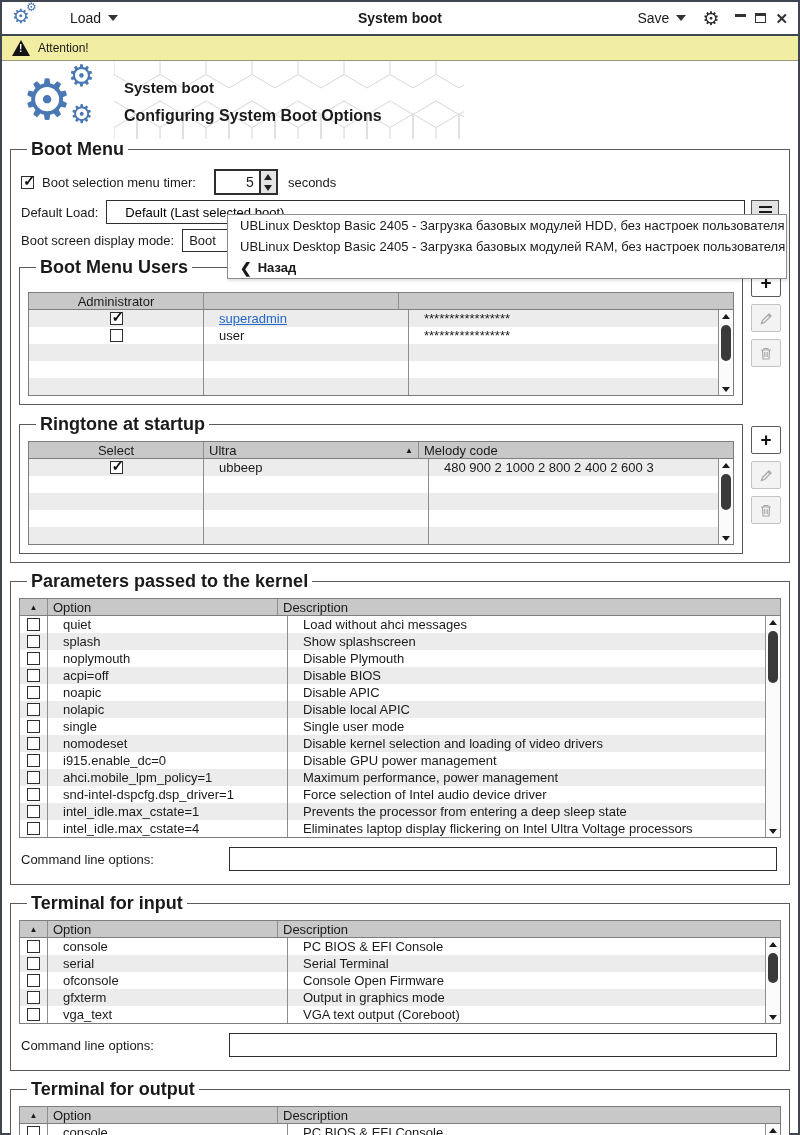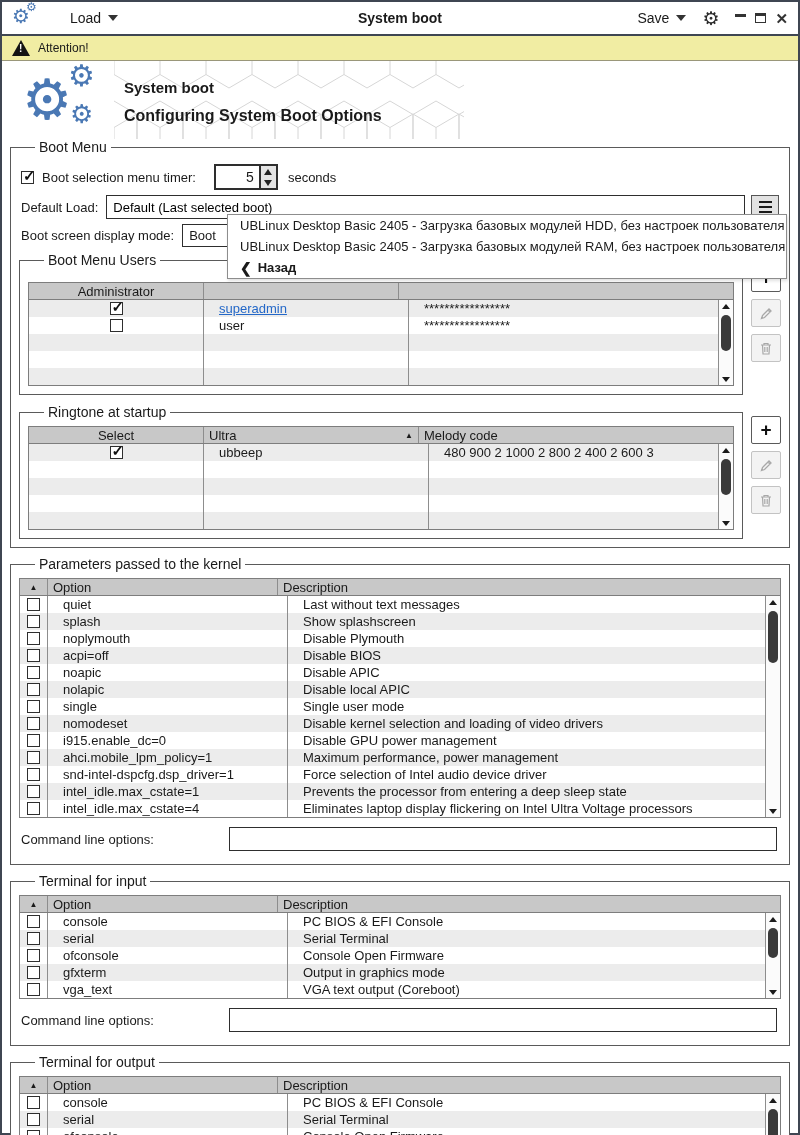--- a/index.html
+++ b/index.html
@@ -33,39 +33,39 @@
   .hexpat { position:absolute; left:112px; top:0; width:350px; height:78px; }
   .logo-gears { position:absolute; left:20px; top:4px; width:92px; height:72px; color:#4a78b4; font-family:"DejaVu Sans",sans-serif; }
   .logo-gears .g1 { position:absolute; left:0; top:2px; font-size:56px; }
   .logo-gears .g2 { position:absolute; left:46px; top:-7px; font-size:30px; }
   .logo-gears .g3 { position:absolute; left:48px; top:34px; font-size:26px; }
   .banner .t1 { position:absolute; left:122px; top:18px; font-weight:bold; font-size:15px; }
   .banner .t2 { position:absolute; left:122px; top:46px; font-weight:bold; font-size:16px; }
 
   
   fieldset { border:1px solid #5a5a5a; margin:0 8px 8px; padding:4px 8px 8px; background:#fff; }
-  legend { font-size:14px; padding:0 4px; margin-left:16px; }
+  legend { font-size:18px; padding:0 4px; margin-left:8px;font-weight:bold; }
   fieldset.inner { margin:0; }
 
   .frow { display:flex; align-items:center; margin:5px 2px; }
   .lbl { margin-right:8px; }
 
   
   .cb { width:13px; height:13px; border:1px solid #2e2e2e; background:#fff; display:inline-block; position:relative; flex:0 0 auto; }
   .cb.checked::after { content:"✓"; position:absolute; top:-5px; left:1px; font-size:15px; font-weight:bold; color:#111; }
 
   
   .spin { display:flex; border:2px solid #2e2e2e; height:26px; width:64px; margin-left:10px; margin-right:10px; background:#fff; }
   .spin .val { flex:1; text-align:right; padding:3px 5px 0 0; font-size:14px; }
   .spin .btns { width:17px; border-left:2px solid #2e2e2e; background:#e4e4e4; display:flex; flex-direction:column; }
   .spin .sb { flex:1; display:flex; align-items:center; justify-content:center; }
   .tri-up { width:0; height:0; border-left:4px solid transparent; border-right:4px solid transparent; border-bottom:6px solid #222; }
   .tri-dn { width:0; height:0; border-left:4px solid transparent; border-right:4px solid transparent; border-top:6px solid #222; }
 
-  input.txt { border:1px solid #2e2e2e; height:24px; font-family:inherit; font-size:13px; padding:0 6px; background:#fff; }
+  input.txt { border:1px solid #2e2e2e; height:24px; font-family:inherit; font-size:13px; padding:0 18px; background:#fff; }
   .grow { flex:1; }
 
   .hamb-btn { width:28px; height:24px; margin-left:6px; background:#e2e2e2; border:1px solid #555; display:flex; align-items:center; justify-content:center; flex:0 0 auto; }
   .hamb-ico { width:13px; height:2.5px; background:#1a1a1a; box-shadow:0 -5px 0 0 #1a1a1a, 0 5px 0 0 #1a1a1a; }
 
   .combo { height:23px; border:1px solid #2e2e2e; flex:1; display:flex; align-items:center; padding:0 6px; position:relative; background:#fff; }
   .combo .arr { position:absolute; right:5px; top:8px; }
 
   
   .tbl-wrap { display:flex; align-items:flex-start; gap:8px; margin-top:4px; }
@@ -343,21 +343,21 @@
           </div>
         <div class="th sep" style="width:230px">Option</div>
         <div class="th" style="flex:1">Description</div>
       </div>
       <div class="tbody" style="padding-right:15px">
         <div class="trow">
             <div class="td sep center" style="width:28px">
               <span class="cb"></span>
             </div>
             <div class="td sep" style="width:230px">quiet</div>
-            <div class="td" style="flex:1">Last without text messages</div>
+            <div class="td" style="flex:1">Load without ahci messages</div>
           </div>
         <div class="trow">
             <div class="td sep center" style="width:28px">
               <span class="cb"></span>
             </div>
             <div class="td sep" style="width:230px">splash</div>
             <div class="td" style="flex:1">Show splashscreen</div>
           </div>
         <div class="trow">
             <div class="td sep center" style="width:28px">

